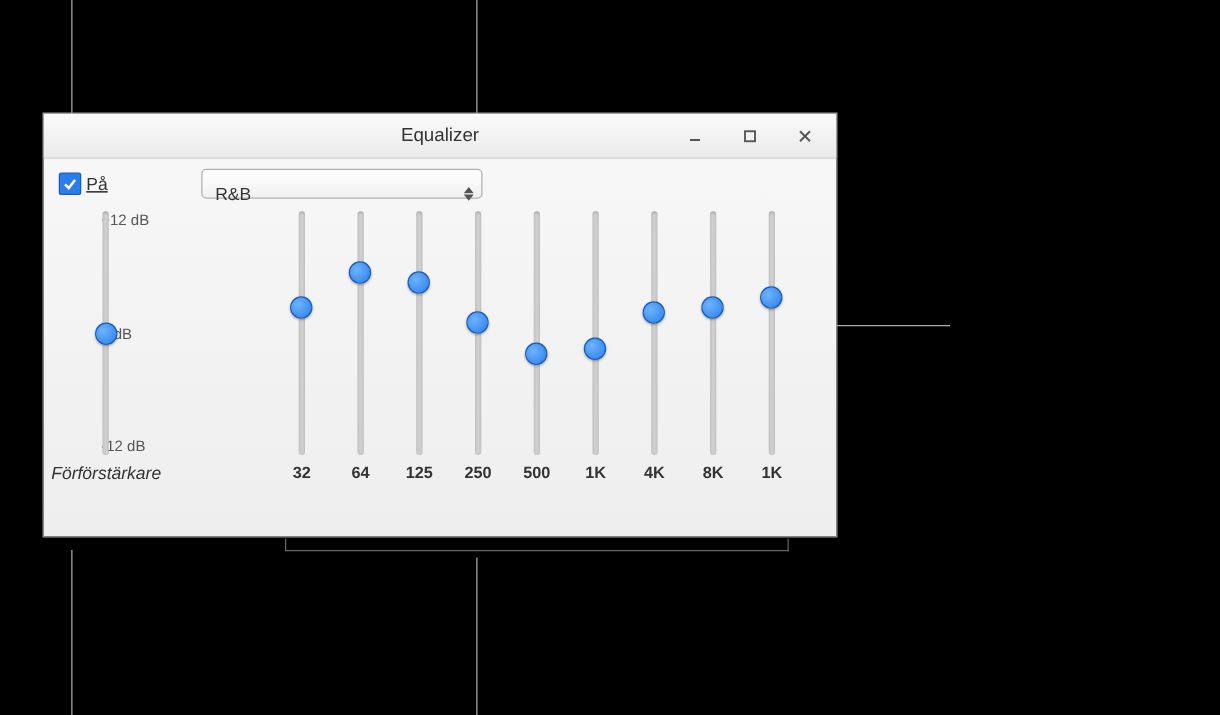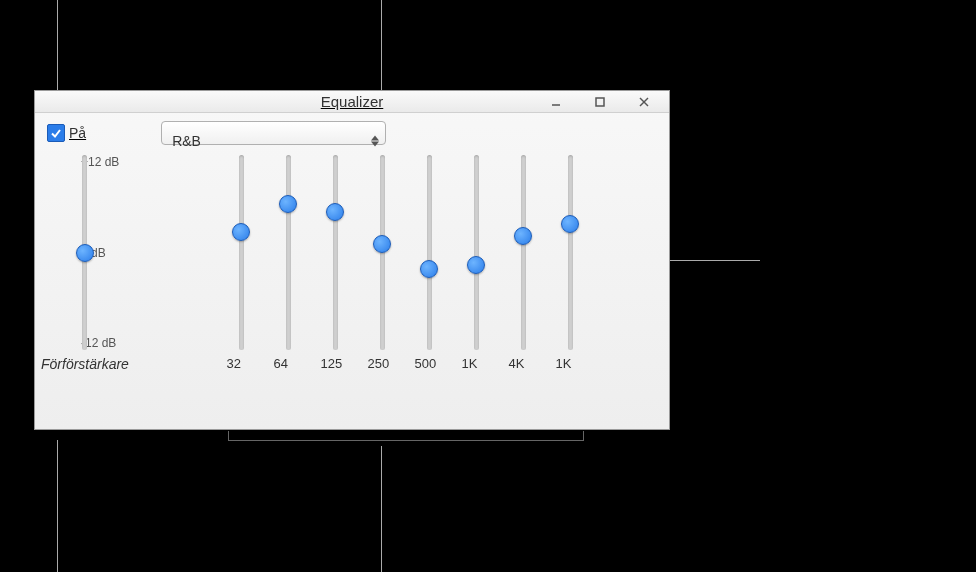--- a/index.html
+++ b/index.html
@@ -22,28 +22,27 @@
       top: 90px;
       width: 636px;
       height: 340px;
       background: linear-gradient(to bottom, #f8f8f8, #eeeeee);
       border: 1px solid #9a9a9a;
       display: flex;
       flex-direction: column;
     }
     
     .titlebar {
-      height: 22px;
+      height: 36px;
       display: flex;
       align-items: center;
       justify-content: center;
       position: relative;
       border-bottom: 1px solid #d0d0d0;
       background: linear-gradient(to bottom, #fafafa, #eaeaea);
-      text-decoration: underline;
     }
     
     .title-text {
       font-size: 15px;
       color: #333;
       font-weight: 500;
     }
     
     .window-controls {
       position: absolute;
@@ -186,21 +185,23 @@
       left: 50%;
       transform: translate(-50%, -50%);
       cursor: pointer;
       box-shadow: 0 1px 2px rgba(0,0,0,0.3);
     }
     
     .slider-label {
       font-size: 13px;
       color: #333;
       margin-top: 6px;
+      text-align: center;
       min-width: 30px;
+      font-weight: bold;
     }
     
     .preamp-label {
       font-size: 14px;
       color: #333;
       margin-top: 6px;
       text-align: center;
       white-space: nowrap;
       font-style: italic;
     }
@@ -369,20 +370,28 @@
           <div class="slider-track-wrap">
             <div class="slider-track">
               <div class="slider-thumb" style="top: 41.7%;"></div>
             </div>
           </div>
           <div class="slider-label">4K</div>
         </div>
         <div class="band-column">
           <div class="slider-track-wrap">
             <div class="slider-track">
+              <div class="slider-thumb" style="top: 39.6%;"></div>
+            </div>
+          </div>
+          <div class="slider-label">8K</div>
+        </div>
+        <div class="band-column">
+          <div class="slider-track-wrap">
+            <div class="slider-track">
               <div class="slider-thumb" style="top: 35.4%;"></div>
             </div>
           </div>
           <div class="slider-label">1K</div>
         </div>
         <div class="bracket"></div>
     </div>
 
   </div>
 

